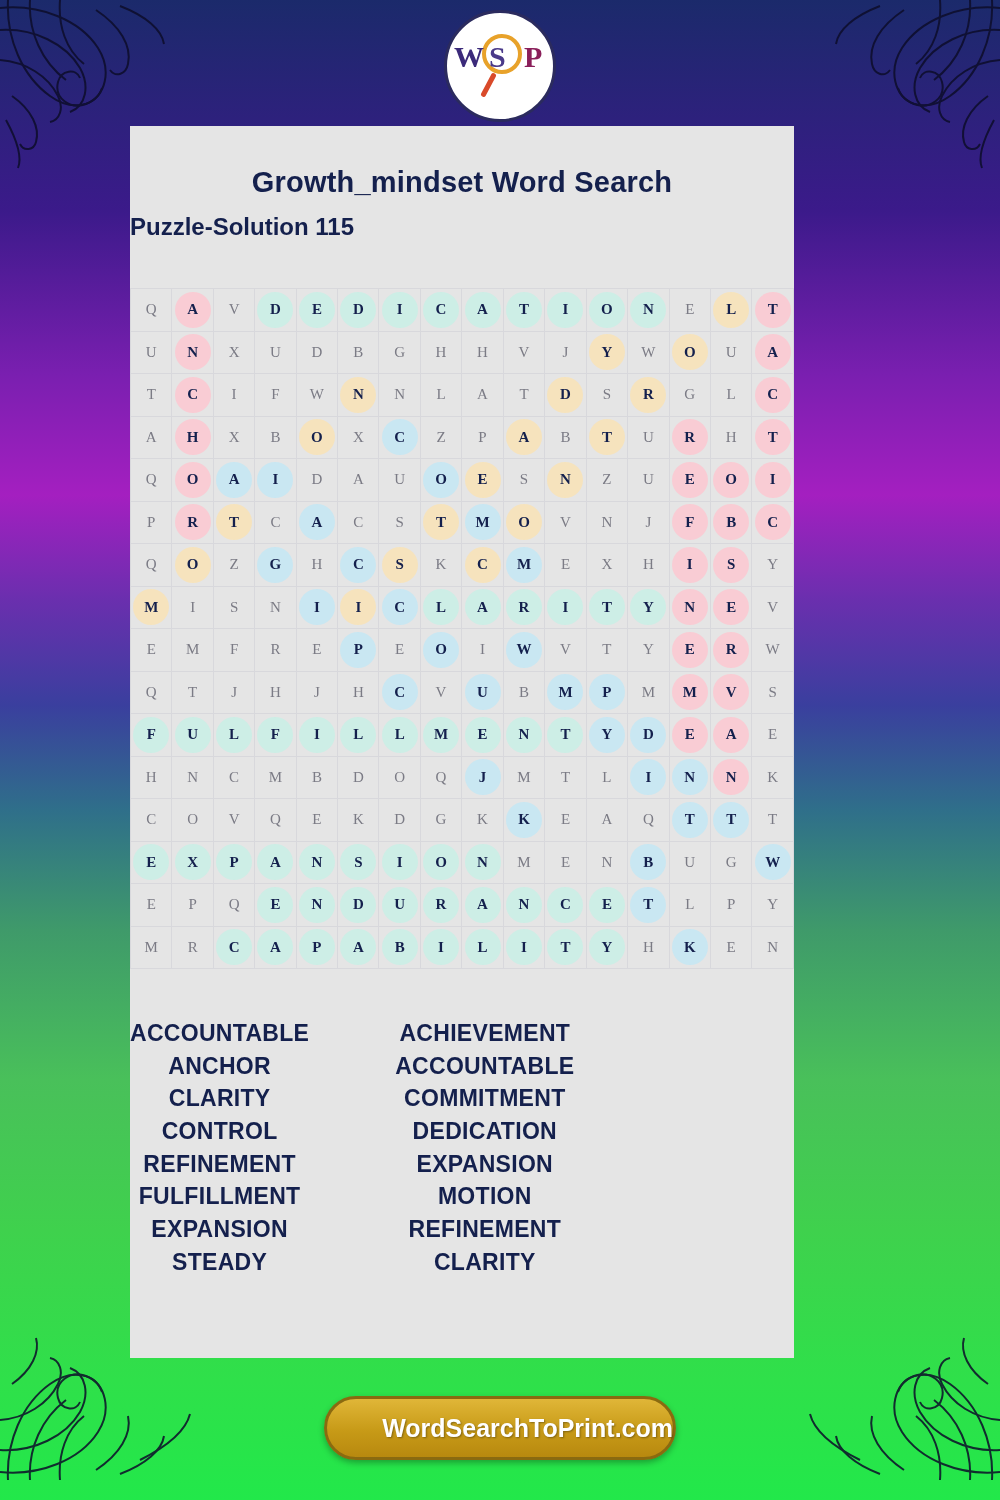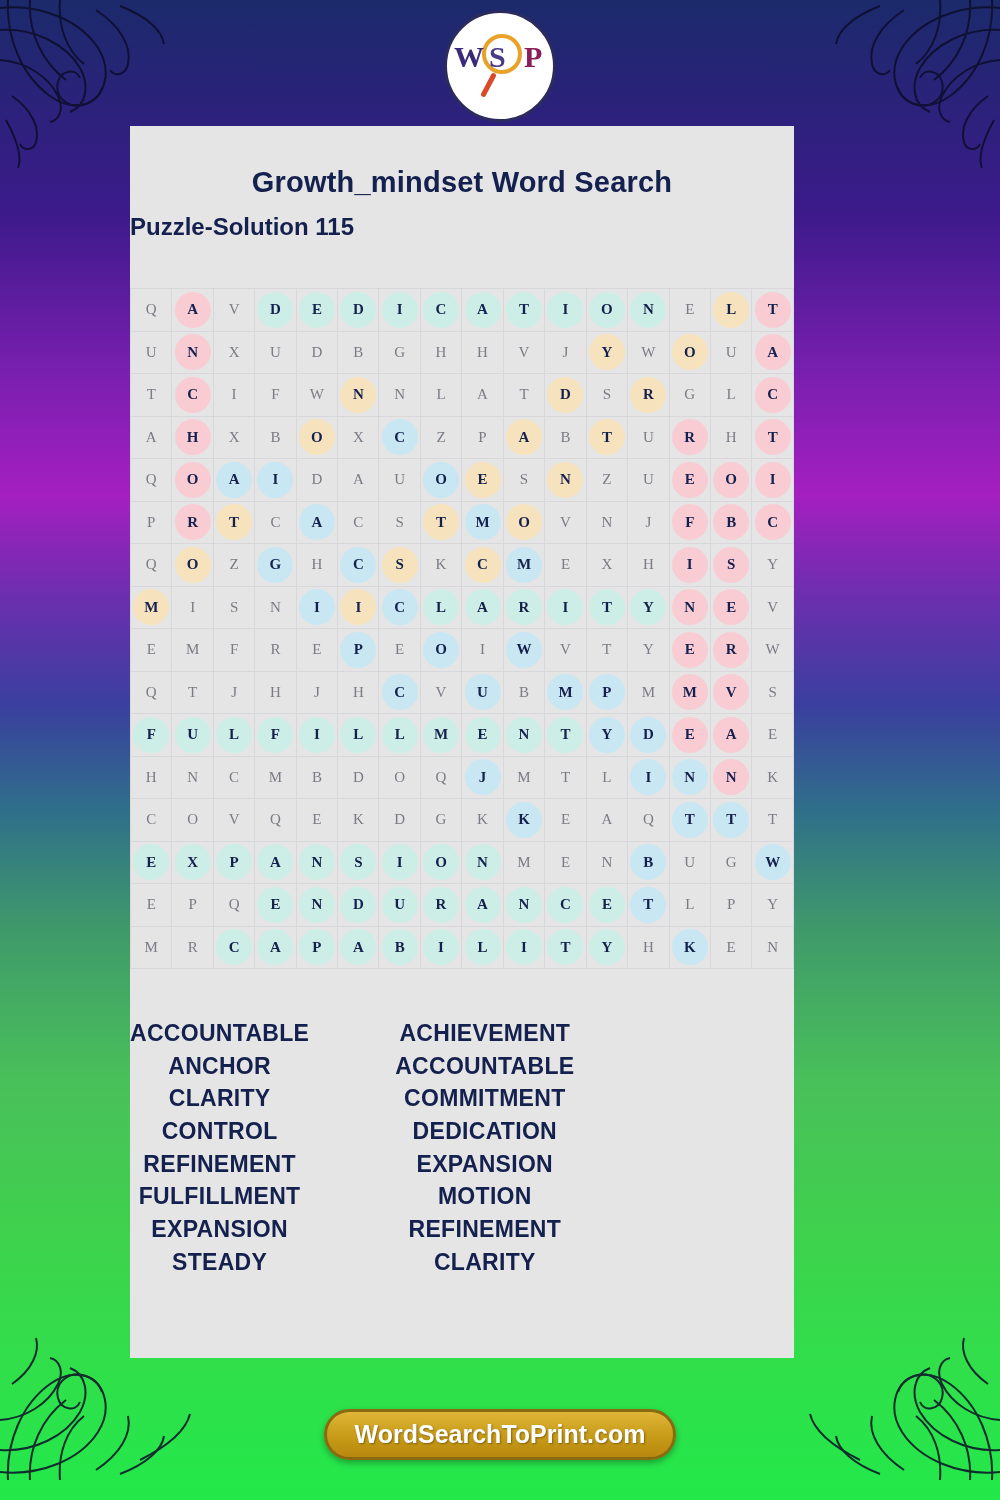--- a/index.html
+++ b/index.html
@@ -90,24 +90,24 @@
     margin-top:48px; display:flex; justify-content:flex-start; gap:86px;
   }
   .wordcol { text-align:center; }
   .wordcol div {
     font-size:23px; font-weight:bold; color:#14204d; line-height:1.42;
     letter-spacing:0.3px;
   }
 
   .footer-btn {
     position:absolute; left:50%; transform:translateX(-50%); bottom:40px;
-    width:352px; height:51px; border-radius:34px;
+    width:352px; height:64px; border-radius:34px;
     background:linear-gradient(180deg,#e0b638 0%,#c79a17 55%,#b8890f 100%);
     border:3px solid #8a6a10;
-    display:flex; align-items:center; justify-content:center; z-index:6;
+    display:flex; align-items:center; justify-content:flex-end; z-index:6;
     box-shadow:0 3px 6px rgba(0,0,0,0.3);
     margin-top:28px;
   }
   .footer-btn span {
     font-size:25px; font-weight:bold; color:#ffffff;
     text-shadow:1px 1px 2px rgba(0,0,0,0.35);
   }
 </style>
 </head>
 <body>

